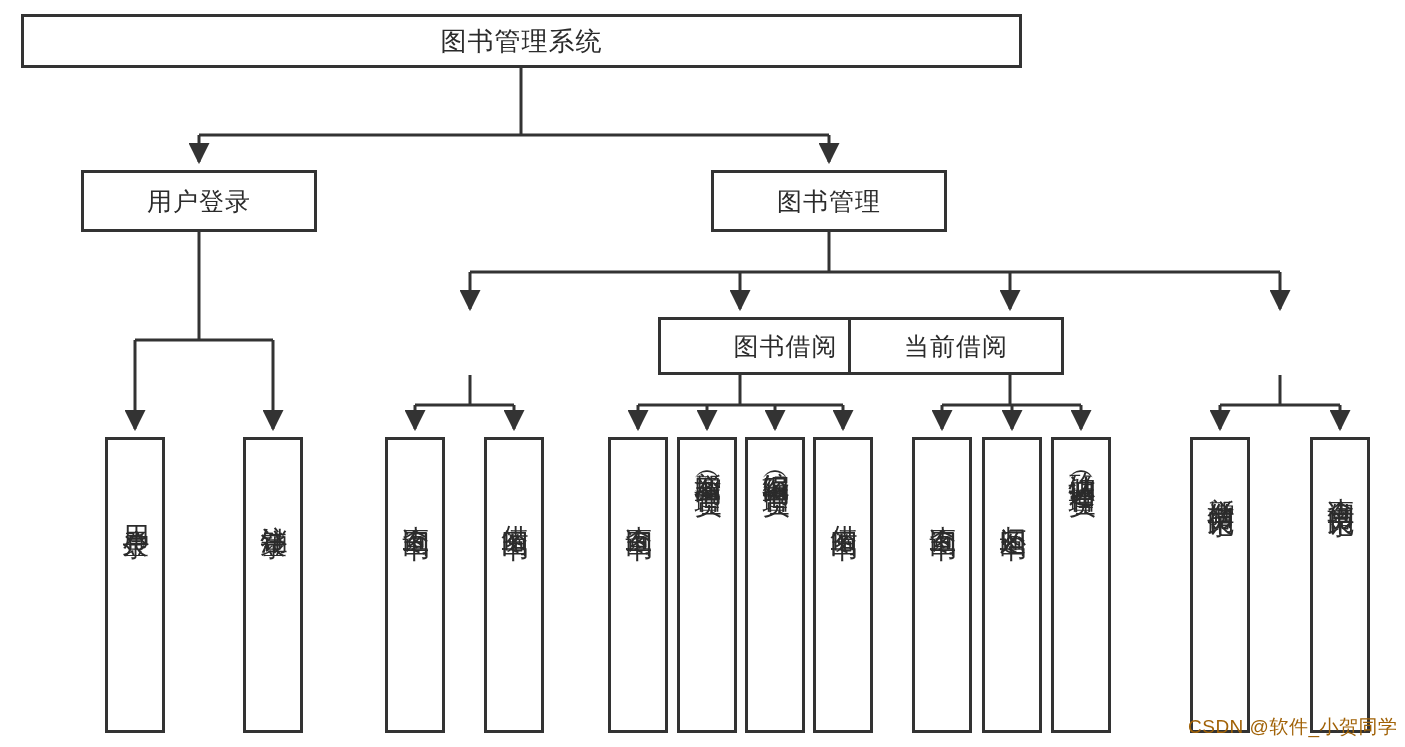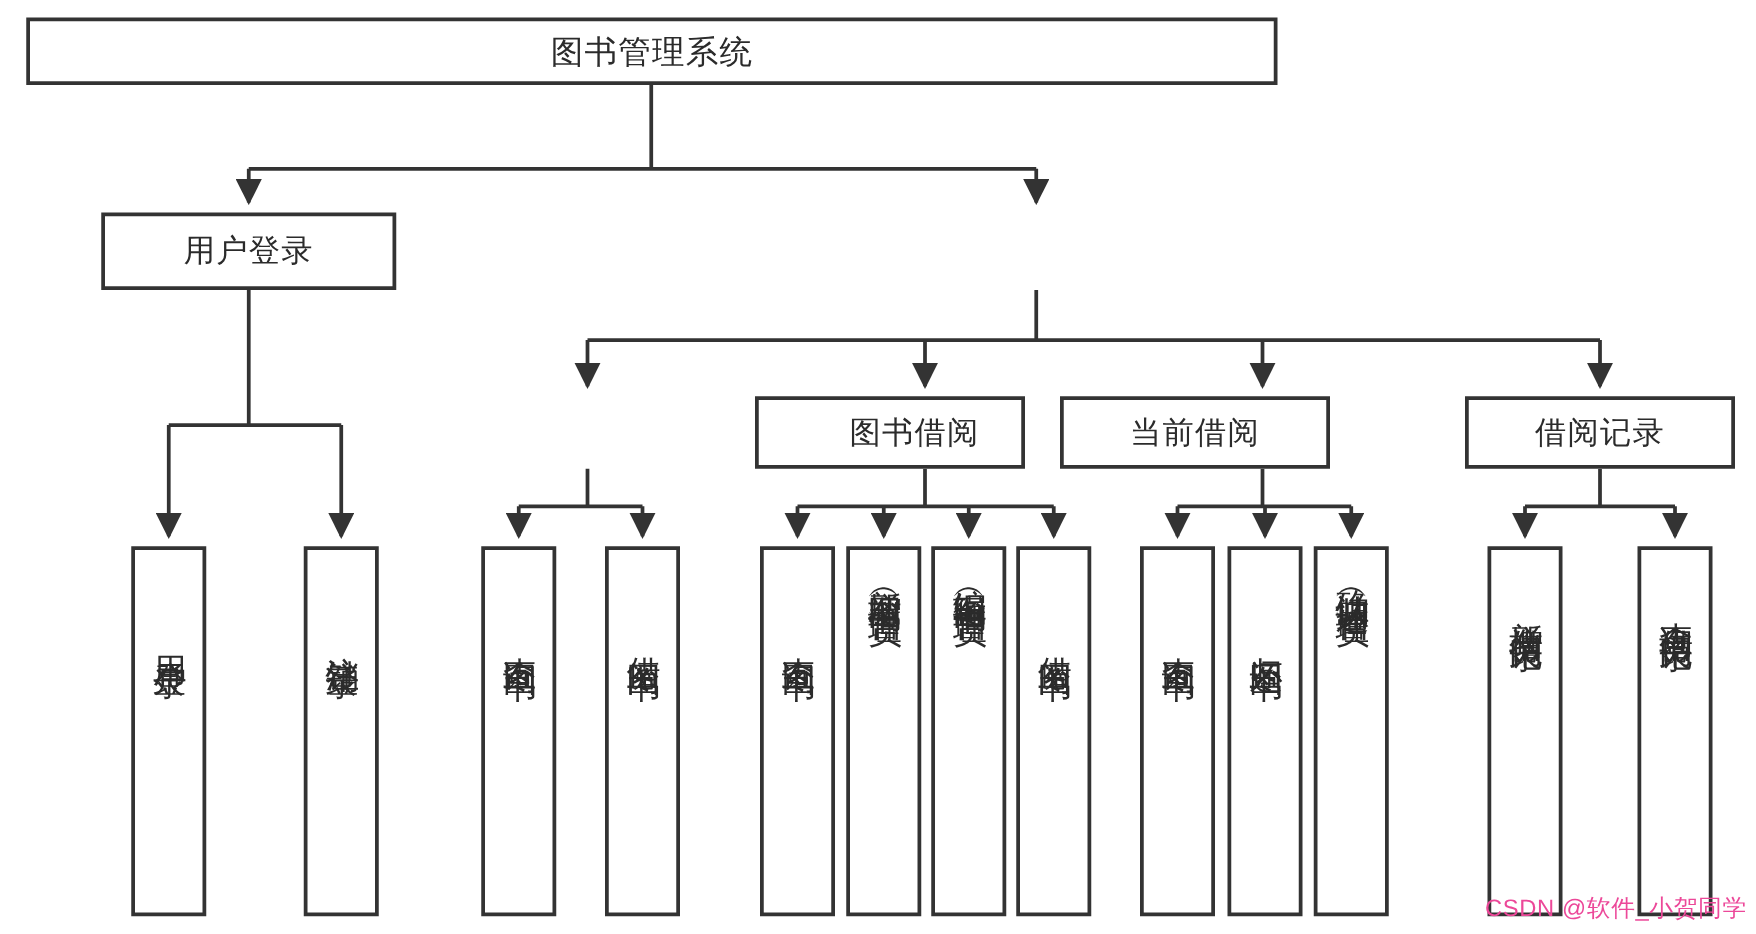--- a/index.html
+++ b/index.html
@@ -57,21 +57,21 @@
     white-space: nowrap;
   }
   .node.root .label {
     font-size: 26px;
   }
   .watermark {
     position: absolute;
     left: 1188px;
     top: 714px;
     font-size: 19px;
-    color: #ec4899;
+    color: #a16207;
     white-space: nowrap;
     letter-spacing: 0.5px;
   }
 </style>
 </head>
 <body>
 
 <div id="canvas">
 
   <svg class="connectors" viewBox="0 0 1405 747" xmlns="http://www.w3.org/2000/svg">
@@ -124,29 +124,29 @@
     </g>
   </svg>
 
   <div class="node horiz root" style="left:21px; top:14px; width:1001px; height:54px;">
     <span class="label">图书管理系统</span>
   </div>
 
   <div class="node horiz" style="left:81px; top:170px; width:236px; height:62px;">
     <span class="label">用户登录</span>
   </div>
+  <div class="node horiz" style="left:711px; top:170px; width:236px; height:62px;">
+    <span class="label">图书管理</span>
+  </div>
 
-  <div class="node horiz" style="left:604px; top:317px; width:216px; height:58px;padding-left:39px;">
+  <div class="node horiz" style="left:658px; top:317px; width:216px; height:58px;padding-left:39px;">
     <span class="label">图书借阅</span>
   </div>
   <div class="node horiz" style="left:848px; top:317px; width:216px; height:58px;">
     <span class="label">当前借阅</span>
-  </div>
-  <div class="node horiz" style="left:1172px; top:317px; width:216px; height:58px;">
-    <span class="label">借阅记录</span>
   </div>
 
   <div class="node vert" style="left:105px; top:437px; width:60px; height:296px; padding-top:64px;">
     <span class="label">用户登录</span>
   </div>
   <div class="node vert" style="left:243px; top:437px; width:60px; height:296px; padding-top:64px;">
     <span class="label">注销登录</span>
   </div>
 
   <div class="node vert" style="left:385px; top:437px; width:60px; height:296px; padding-top:64px;">

